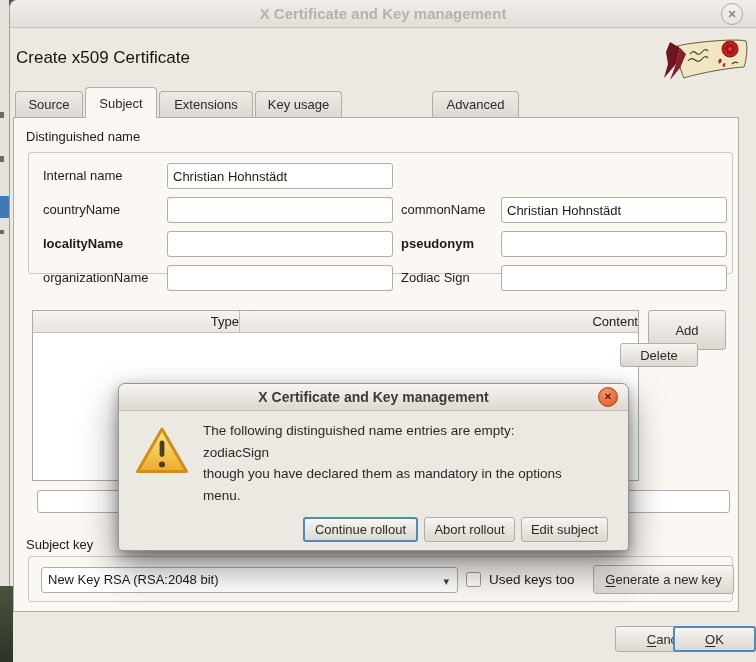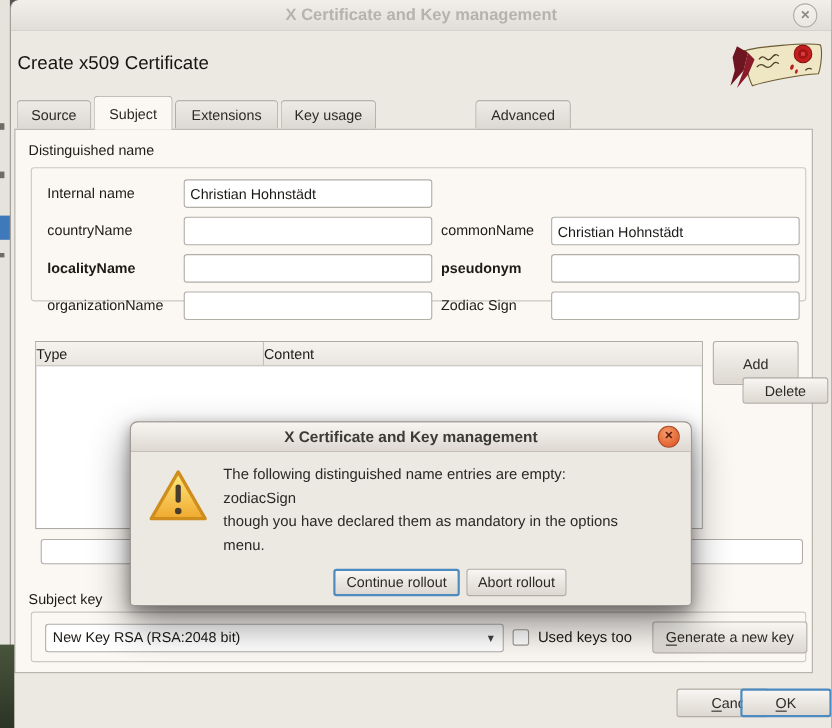--- a/index.html
+++ b/index.html
@@ -53,30 +53,30 @@
             border-radius:3px; font-family:"Liberation Sans",sans-serif; font-size:13px;
             color:#1c1a17; padding:0 5px; }
   .r1 { top:10px; } .r2 { top:44px; } .r3 { top:78px;font-weight:bold; } .r4 { top:112px; }
   .lc { left:14px; } .ic { left:138px; width:226px; } .rc { left:372px; } .ri { left:472px; width:226px; }
 
   
   .dn-table { position:absolute; left:18px; top:192px; width:607px; height:171px;
               background:#fff; border:1px solid #aeaaa4; }
   .thead { display:flex; height:22px; background:linear-gradient(#f6f3ef,#e9e5df);
            border-bottom:1px solid #c3bfb9; }
-  .th { font-size:13px; color:#1d1b18; line-height:21px; text-align:left; }
+  .th { font-size:13px; color:#1d1b18; line-height:21px; text-align:right; }
   .th.type { width:207px; border-right:1px solid #c3bfb9; }
   .th.content { flex:1; }
 
   .btn { position:absolute; background:linear-gradient(#f8f6f3,#e7e3dd 60%,#ddd9d2);
          border:1px solid #b1ada7; border-radius:3px; font-family:"Liberation Sans",sans-serif;
          font-size:13px; color:#2d2a26; display:flex; align-items:center; justify-content:center;
          cursor:default; }
   .btn-add { left:634px; top:192px; width:78px; height:40px; }
-  .btn-delete { left:661px; top:225px; width:78px; height:24px; }
+  .btn-delete { left:606px; top:225px; width:78px; height:24px; }
   .preview { left:23px; top:372px; width:693px; height:23px; }
 
   .pk-label { position:absolute; left:12px; top:419px; font-size:13px; color:#1d1b18; }
   .pk-frame { left:14px; top:438px; width:705px; height:46px; }
   .combo { position:absolute; left:12px; top:10px; width:417px; height:26px; background:#fff;
            border:1px solid #b1ada7; border-radius:3px; font-size:13px; color:#1c1a17;
            line-height:24px; padding:0 6px; }
   .combo-arrow { position:absolute; right:8px; top:1px; font-size:11px; color:#44403b; }
   .checkbox { position:absolute; left:437px; top:15px; width:15px; height:15px; background:#fff;
               border:1px solid #9b978f; border-radius:2.5px; }
@@ -234,15 +234,18 @@
     <div class="dlg-message">The following distinguished name entries are empty:
 zodiacSign
 though you have declared them as mandatory in the options
 menu.</div>
     <div class="btn dlg-btn b0">
         <span>Continue rollout</span>
       </div>
     <div class="btn dlg-btn b1">
         <span>Abort rollout</span>
       </div>
+    <div class="btn dlg-btn b2">
+        <span>Edit subject</span>
+      </div>
   </div>
 
 </div>
 
 </body></html>

